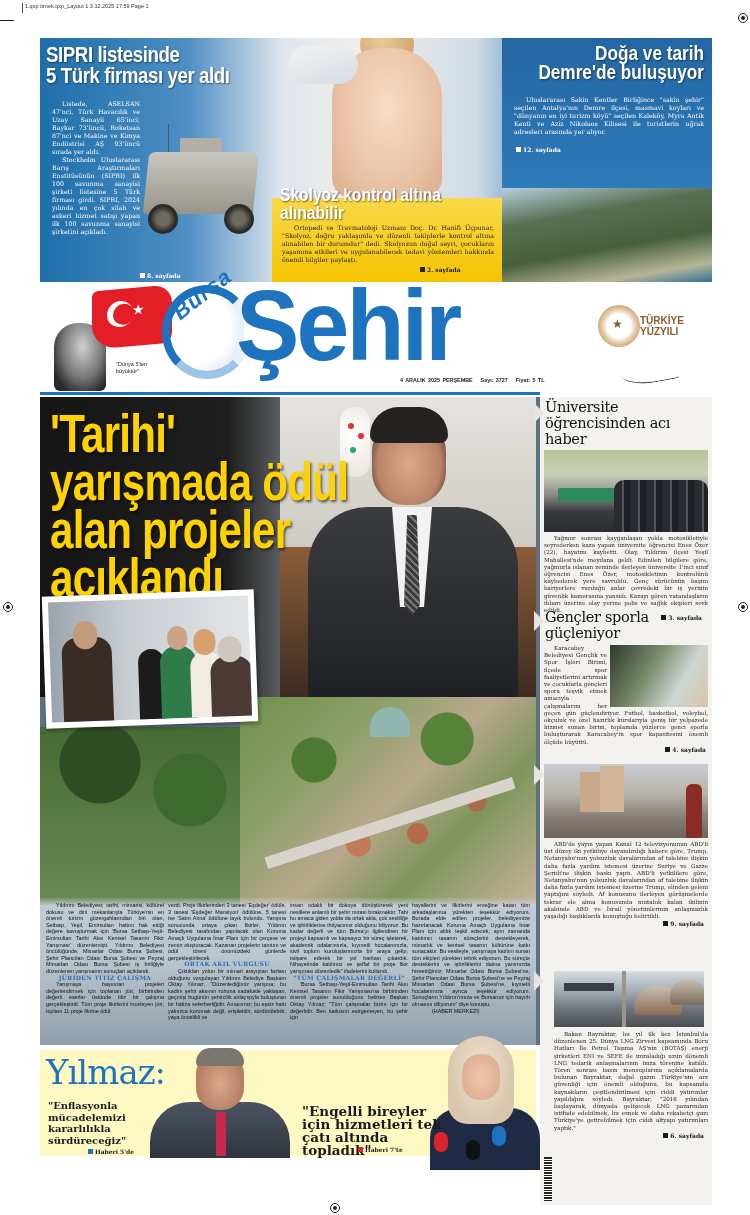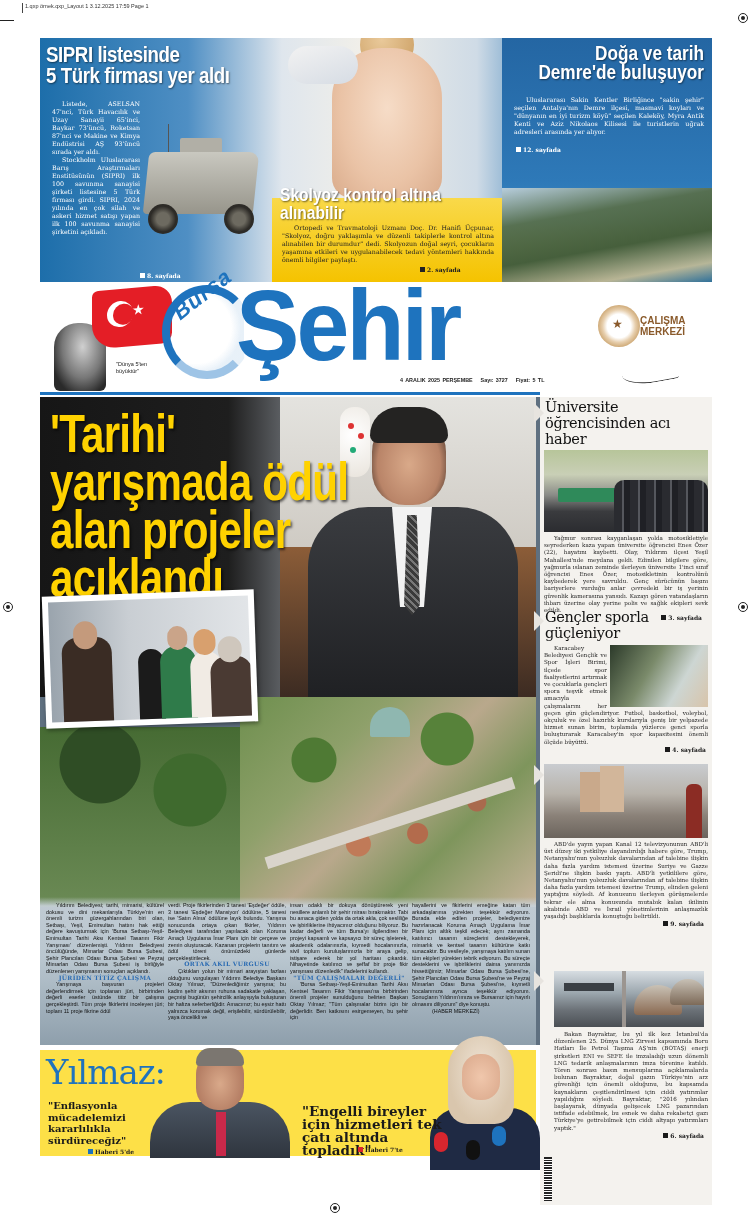--- a/index.html
+++ b/index.html
@@ -143,21 +143,21 @@
   .s4 .side-photo { margin: 4px 0 0 14px; width: 150px; height: 56px; background: linear-gradient(180deg,#d7dde2 0%,#9ba6ad 40%,#6b7177 70%,#4a4f54 100%); }
   .s4 .tank { position: absolute; left: 80px; top: 14px; width: 48px; height: 30px; border-radius: 24px 24px 4px 4px; background: linear-gradient(180deg,#c9c2b6,#8a6a52); }
   .s4 .tank2 { position: absolute; left: 116px; top: 8px; width: 36px; height: 26px; border-radius: 18px 18px 4px 4px; background: linear-gradient(180deg,#c7c0b5,#7d6a58); }
   .s4 .ship { position: absolute; left: 10px; top: 12px; width: 50px; height: 8px; background: #3a3f44; }
   .s4 .tower { position: absolute; left: 68px; top: 0; width: 4px; height: 56px; background: #9b9590; }
   .s4 .side-body { padding: 4px 4px 0 14px; }
   .s4 .ref { text-align: right; padding-right: 8px; }
   .barcode { position: absolute; left: 4px; top: 760px; width: 8px; height: 44px; background: repeating-linear-gradient(0deg,#222 0 1px,#fff 1px 2px,#222 2px 4px,#fff 4px 5px); }
 
   
-  .bottom-band { position: absolute; left: 40px; top: 1050px; width: 496px; height: 106px; background: #fde047; }
+  .bottom-band { position: absolute; left: 40px; top: 1050px; width: 496px; height: 106px; background: #fef9c3; }
   .quote-block { position: absolute; top: 0; height: 106px; }
   .q1 { left: 0; width: 248px; }
   .q2 { left: 250px; width: 246px; }
   .quote-name { position: absolute; left: 6px; top: 4px; font-family: "DejaVu Serif", serif; font-size: 34px; line-height: 36px; letter-spacing: -1px; }
   .q1 .quote-name { color: #1e73be; }
   .q2 .quote-name { color: #d8262e; left: 10px; }
   .quote-text { position: absolute; font-family: "DejaVu Serif", serif; font-weight: bold; }
   .q1 .quote-text { left: 8px; top: 50px; width: 110px; font-size: 10px; line-height: 11.5px; color: #1a1a1a; }
   .q2 .quote-text { left: 12px; top: 55px; width: 140px; font-size: 13.5px; line-height: 13px; color: #1a1a1a; }
   .q1 .ref { position: absolute; left: 48px; top: 98px; color: #1a1a1a; }
@@ -243,21 +243,21 @@
   <div class="globe"></div>
   <div class="bursa">Bursa</div>
   <div class="sehir">Şehir</div>
   <div class="edition">
     <span>4 ARALIK 2025 PERŞEMBE</span>
     <span>Sayı: 3727</span>
     <span>Fiyat: 5 TL</span>
   </div>
   <div class="tyy"></div>
   <div class="tyy-text">
-    <span>ÇALIŞMA</span><br><span>MERKEZİ</span>
+    <span>TÜRKİYE</span><br><span>YÜZYILI</span>
   </div>
   <div class="signature"></div>
 </header>
 <div class="rule-blue"></div>
 
 <article class="main-story">
   <div class="hero">
     <div class="wall"></div>
       <div class="desk"></div>
       <div class="vase"></div>

